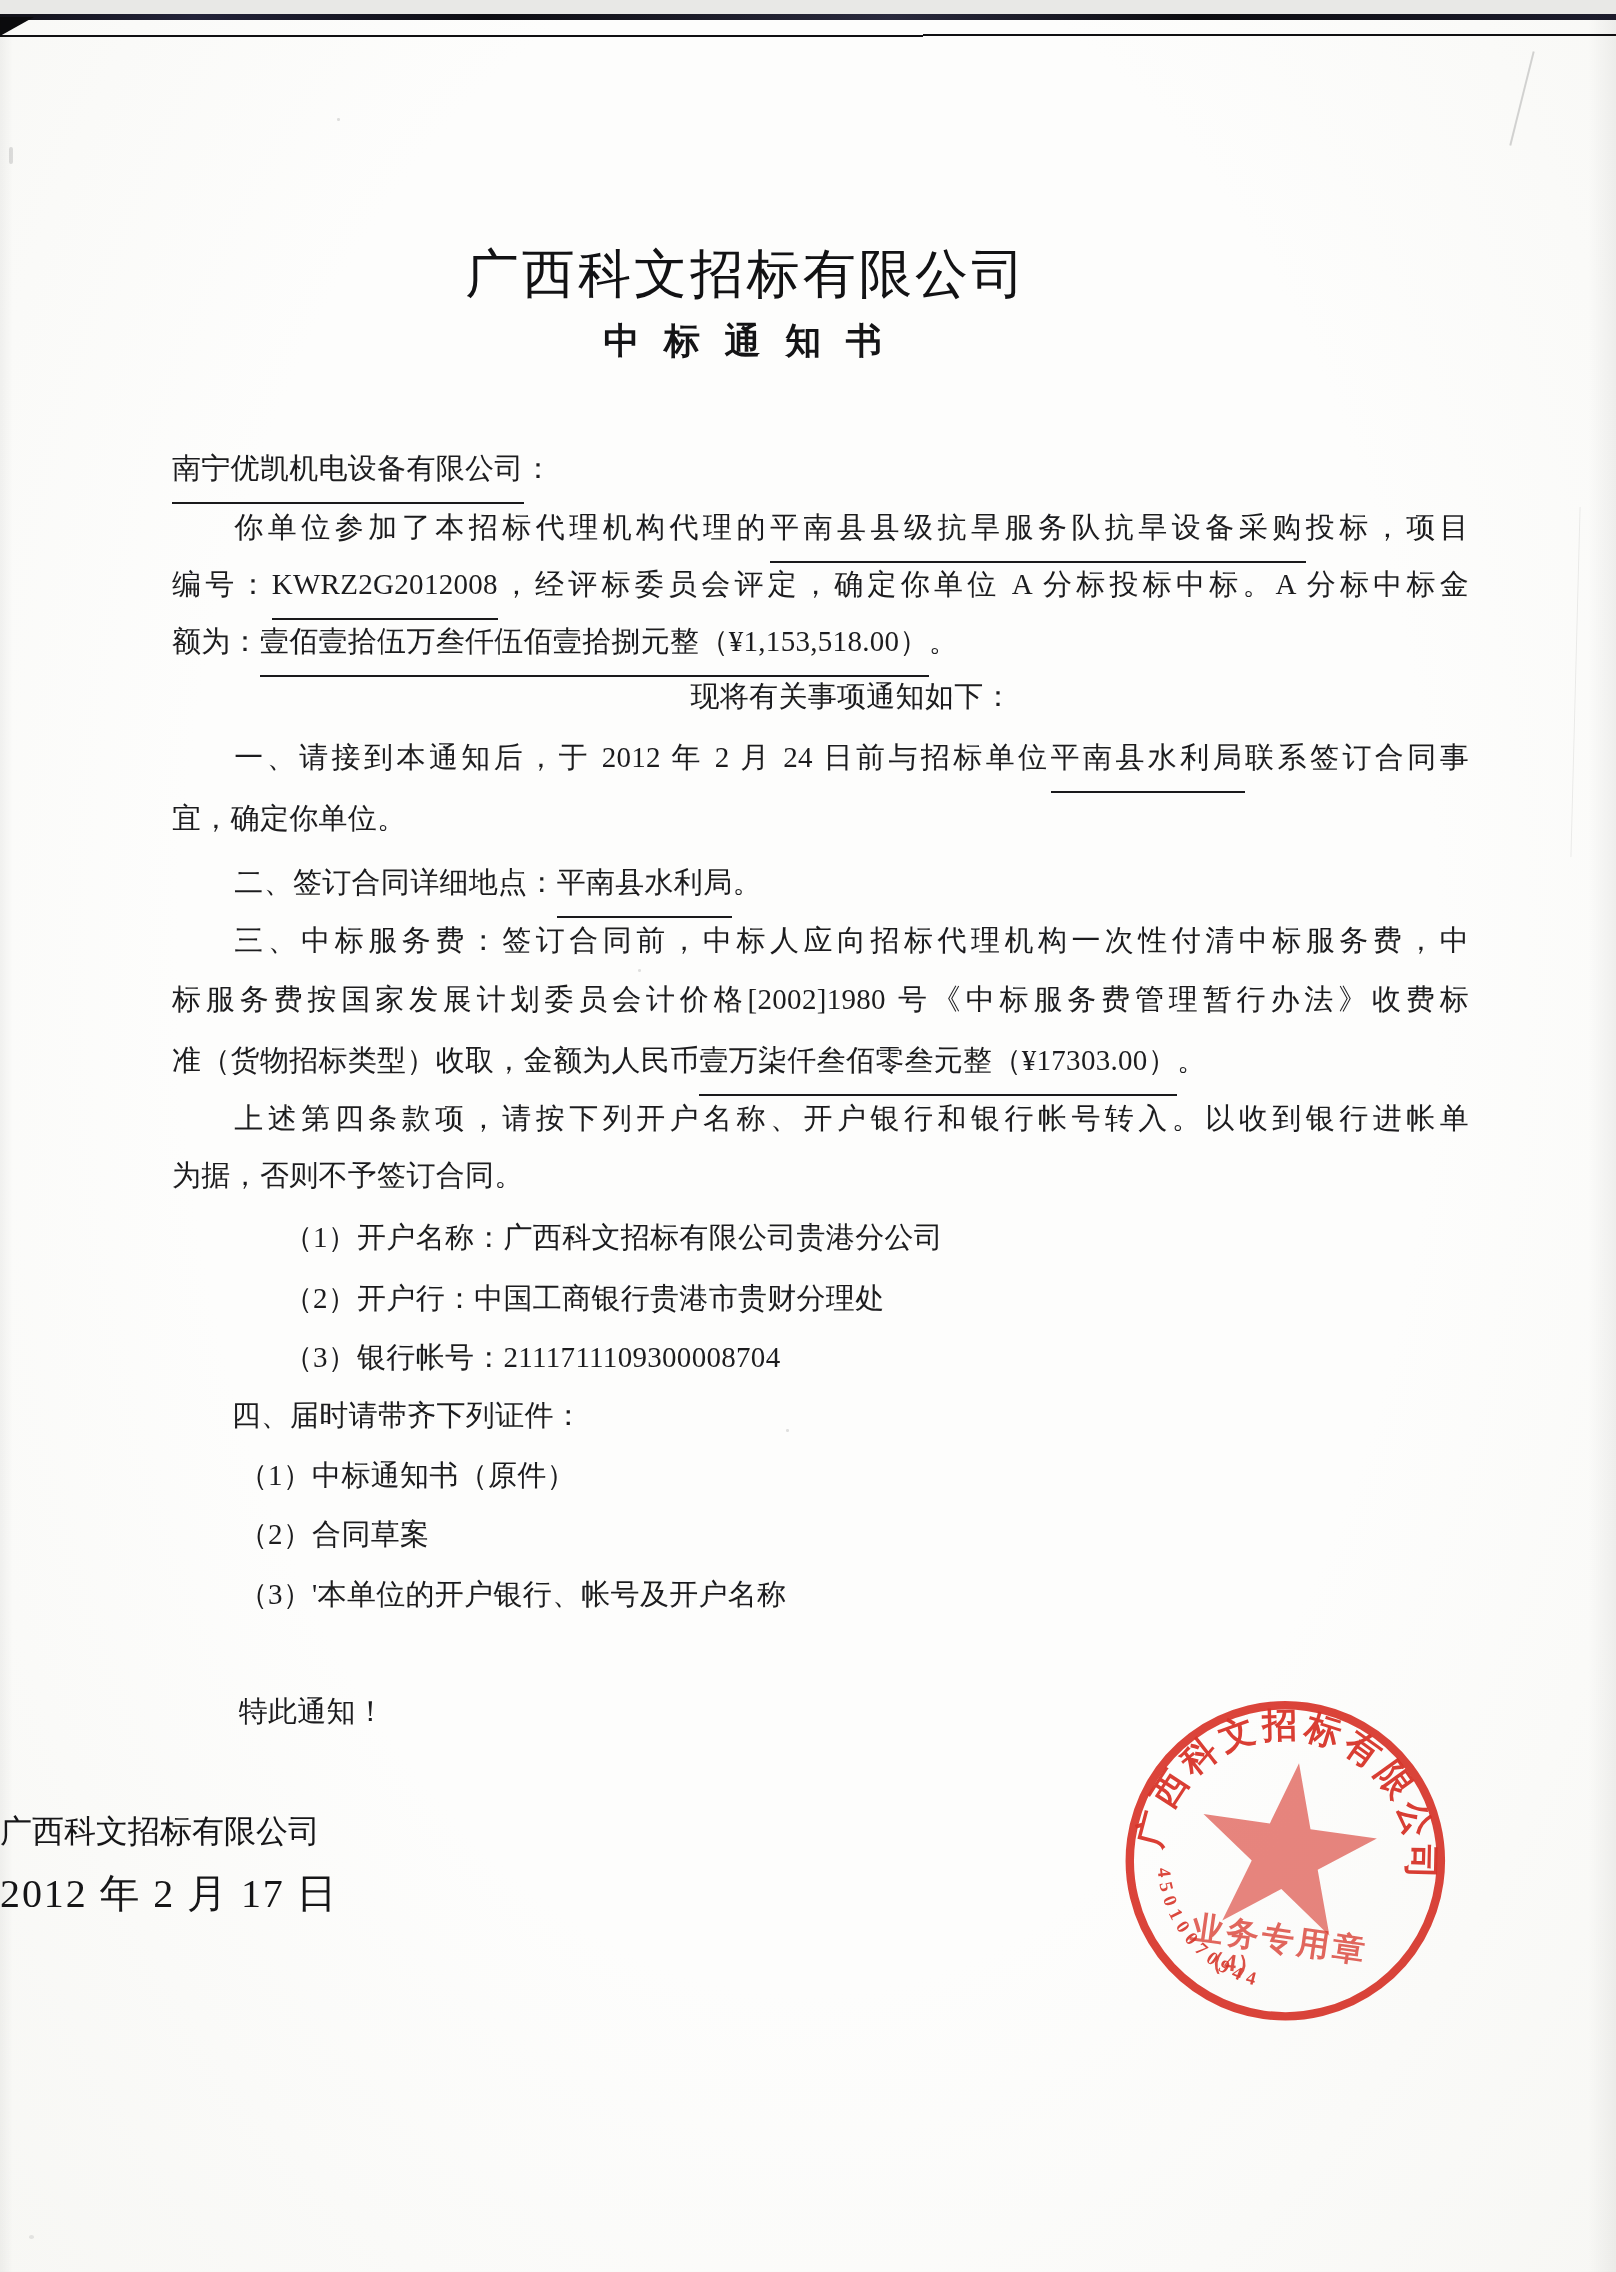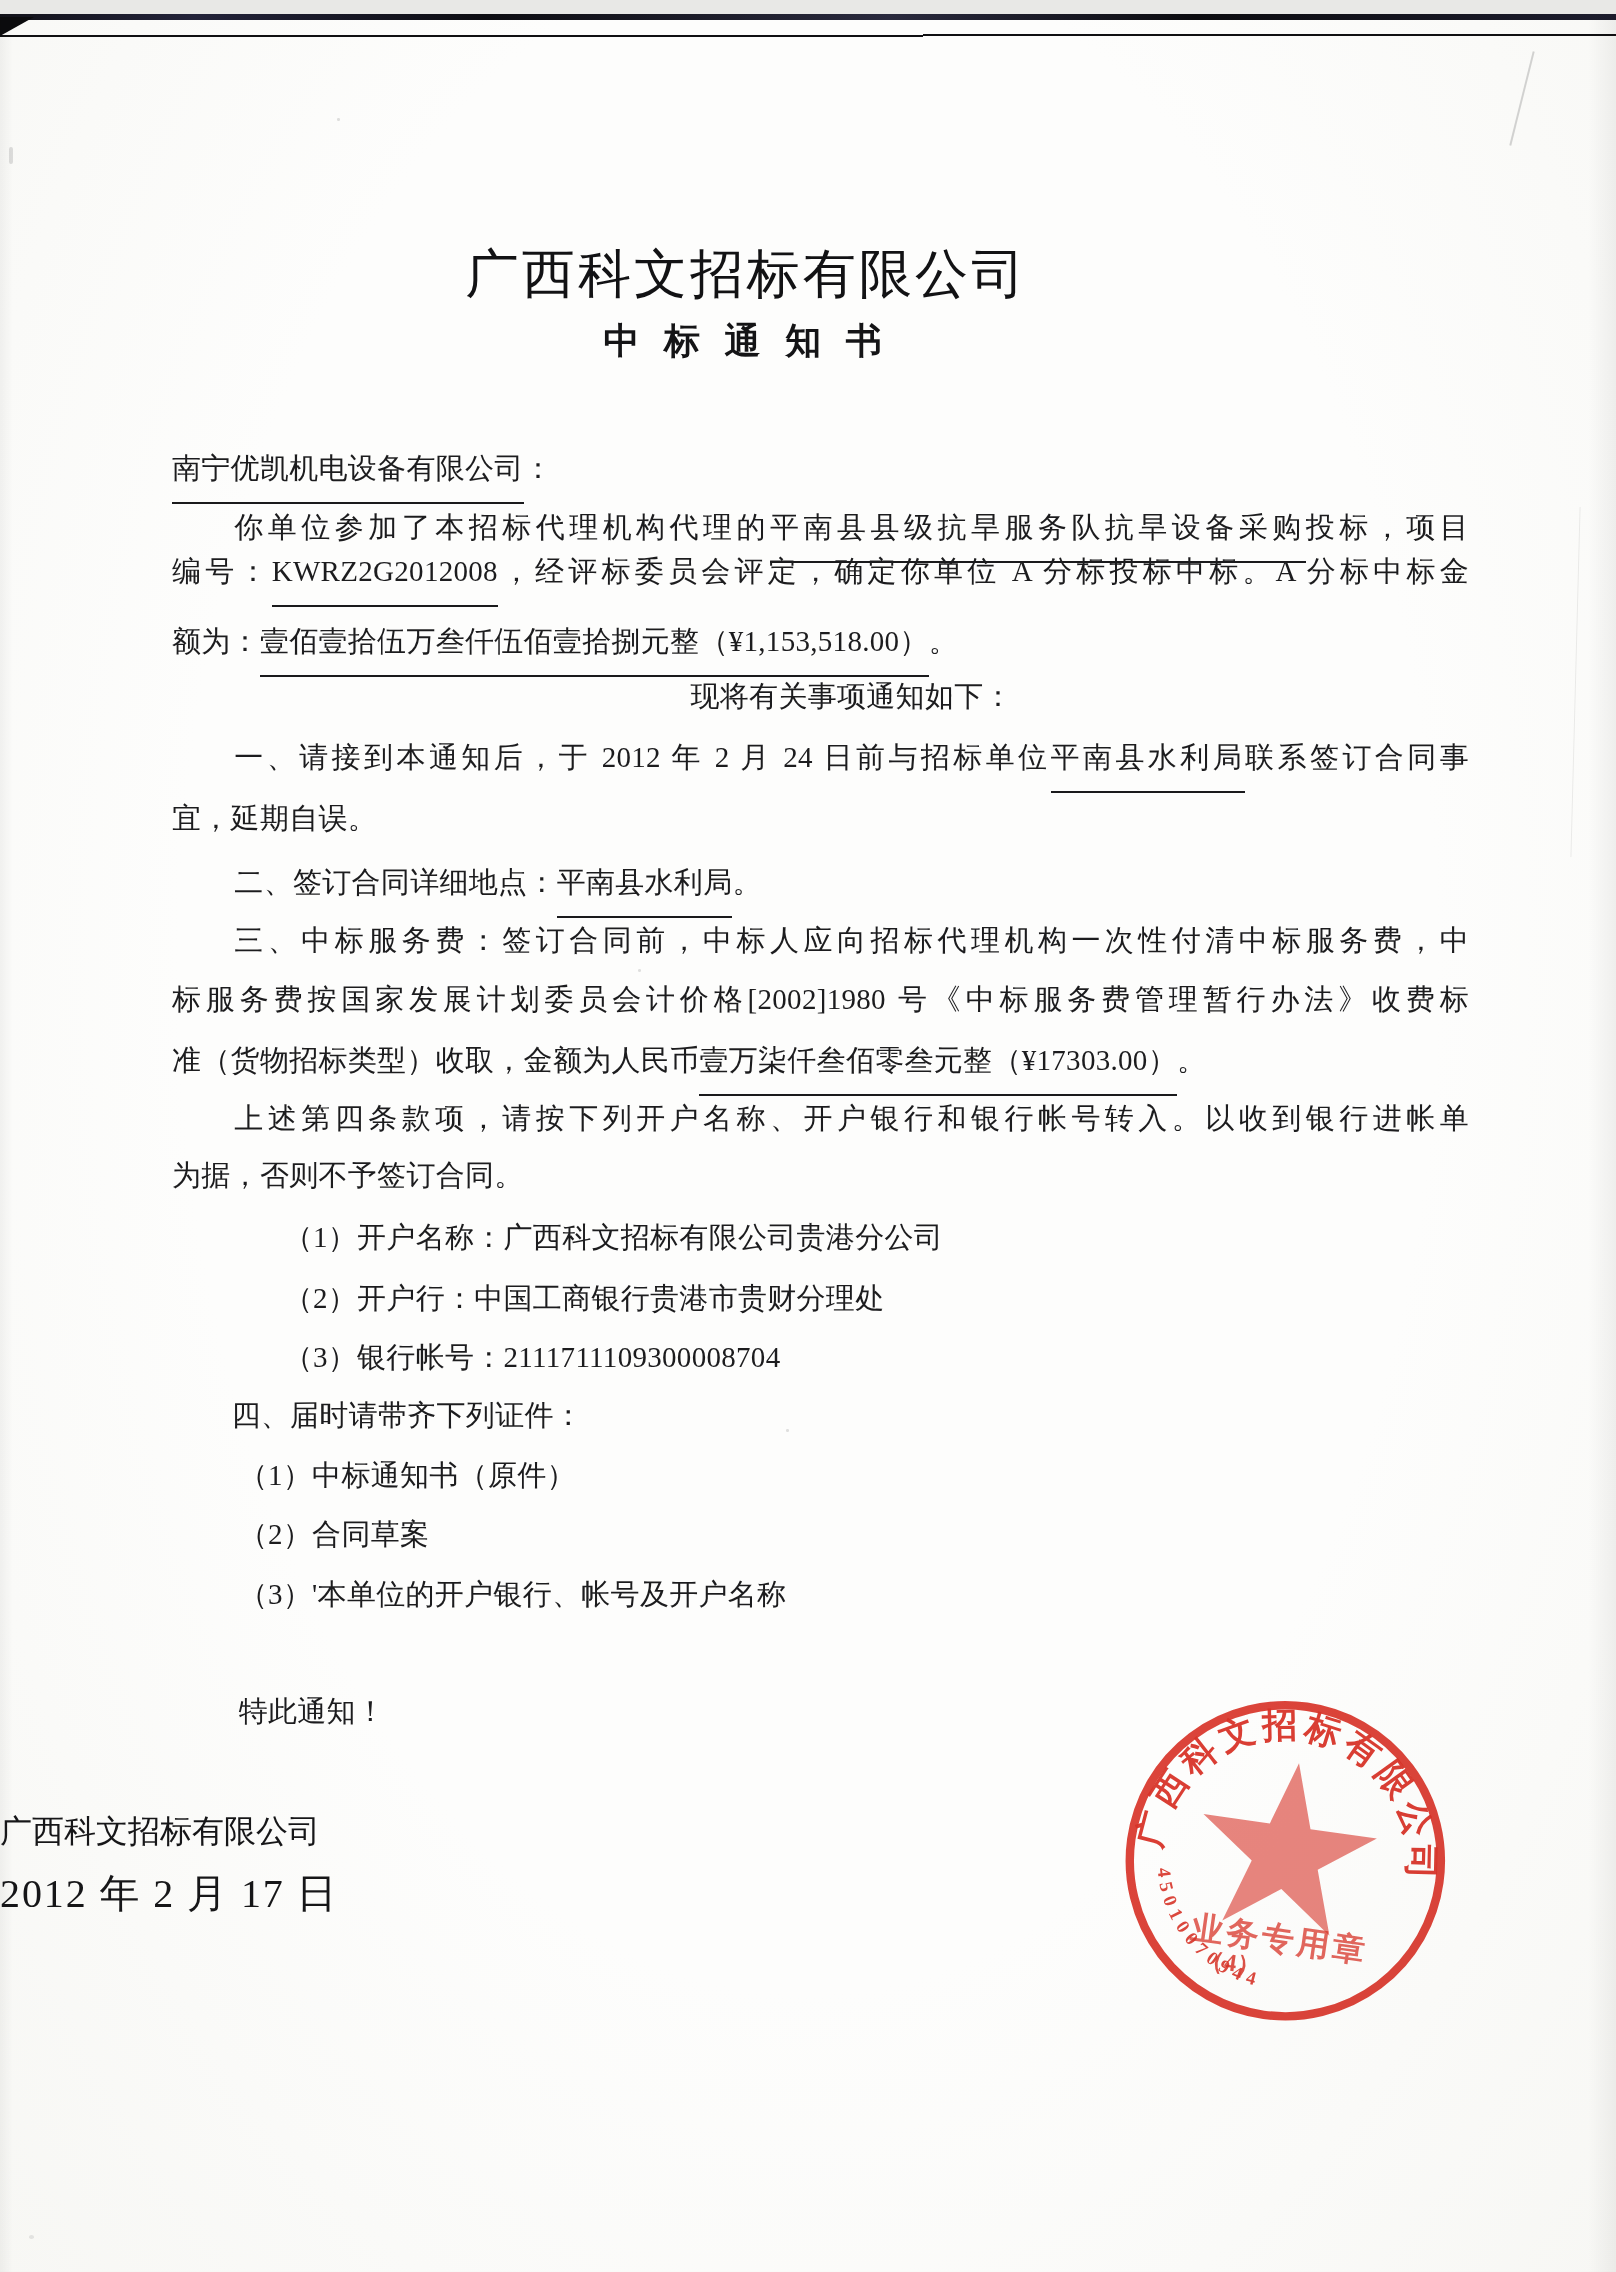--- a/index.html
+++ b/index.html
@@ -102,38 +102,38 @@
   <div class="body-text">
 
     <div class="line" style="top:435px;">
       <span class="u">南宁优凯机电设备有限公司</span><span>：</span>
     </div>
 
     <div class="line fill" style="top:494px;text-indent:2.15em;">
       <span>你单位参加了本招标代理机构代理的</span><span class="u">平南县县级抗旱服务队抗旱设备采购</span><span>投标，项目</span>
     </div>
 
-    <div class="line fill" style="top:538px;">
+    <div class="line fill" style="top:551px;">
       <span>编号：</span><span class="u">KWRZ2G2012008</span><span>，经评标委员会评定，确定你单位 A 分标投标中标。A 分标中标金</span>
     </div>
 
     <div class="line" style="top:608px;">
       <span>额为：</span><span class="u">壹佰壹拾伍万叁仟伍佰壹拾捌元整（¥1,153,518.00）</span><span>。</span>
     </div>
 
     <div class="line" style="top:663px;text-indent:2.15em;text-align:center;">
       <span>现将有关事项通知如下：</span>
     </div>
 
     <div class="line fill" style="top:724px;text-indent:2.15em;">
       <span>一、请接到本通知后，于 2012 年 2 月 24 日前与招标单位</span><span class="u">平南县水利局</span><span>联系签订合同事</span>
     </div>
 
     <div class="line" style="top:785px;">
-      <span>宜，延期自误。</span>
+      <span>宜，确定你单位。</span>
     </div>
 
     <div class="line" style="top:849px;text-indent:2.15em;">
       <span>二、签订合同详细地点：</span><span class="u">平南县水利局</span><span>。</span>
     </div>
 
     <div class="line fill" style="top:907px;text-indent:2.15em;">
       <span>三、中标服务费：签订合同前，中标人应向招标代理机构一次性付清中标服务费，中</span>
     </div>
 

